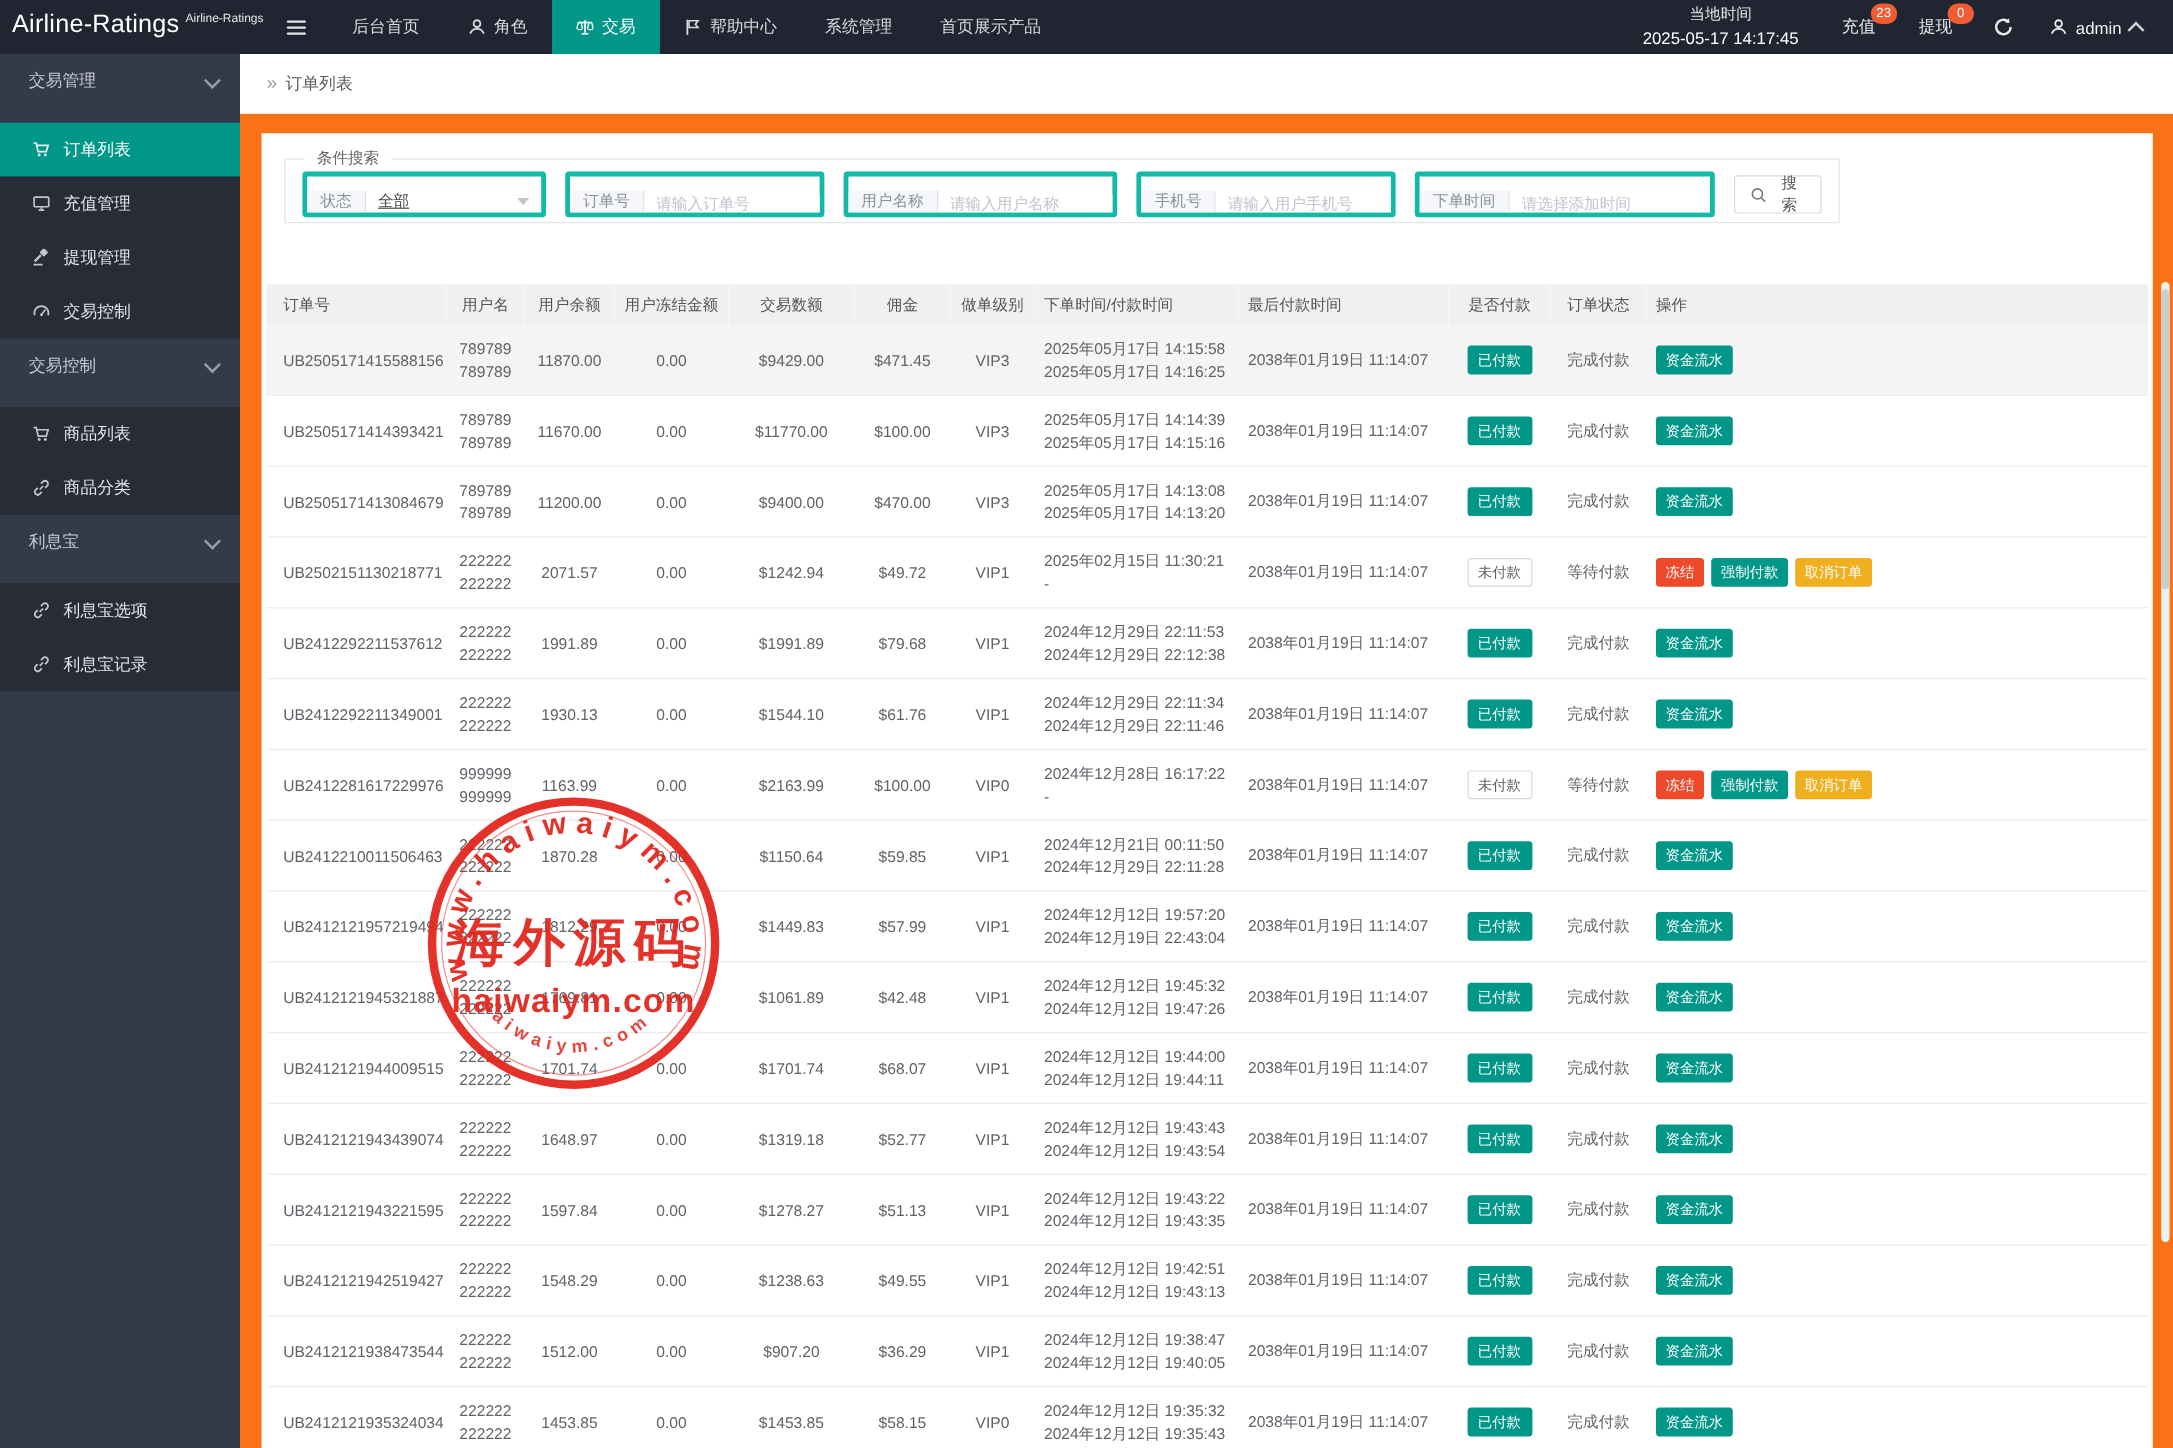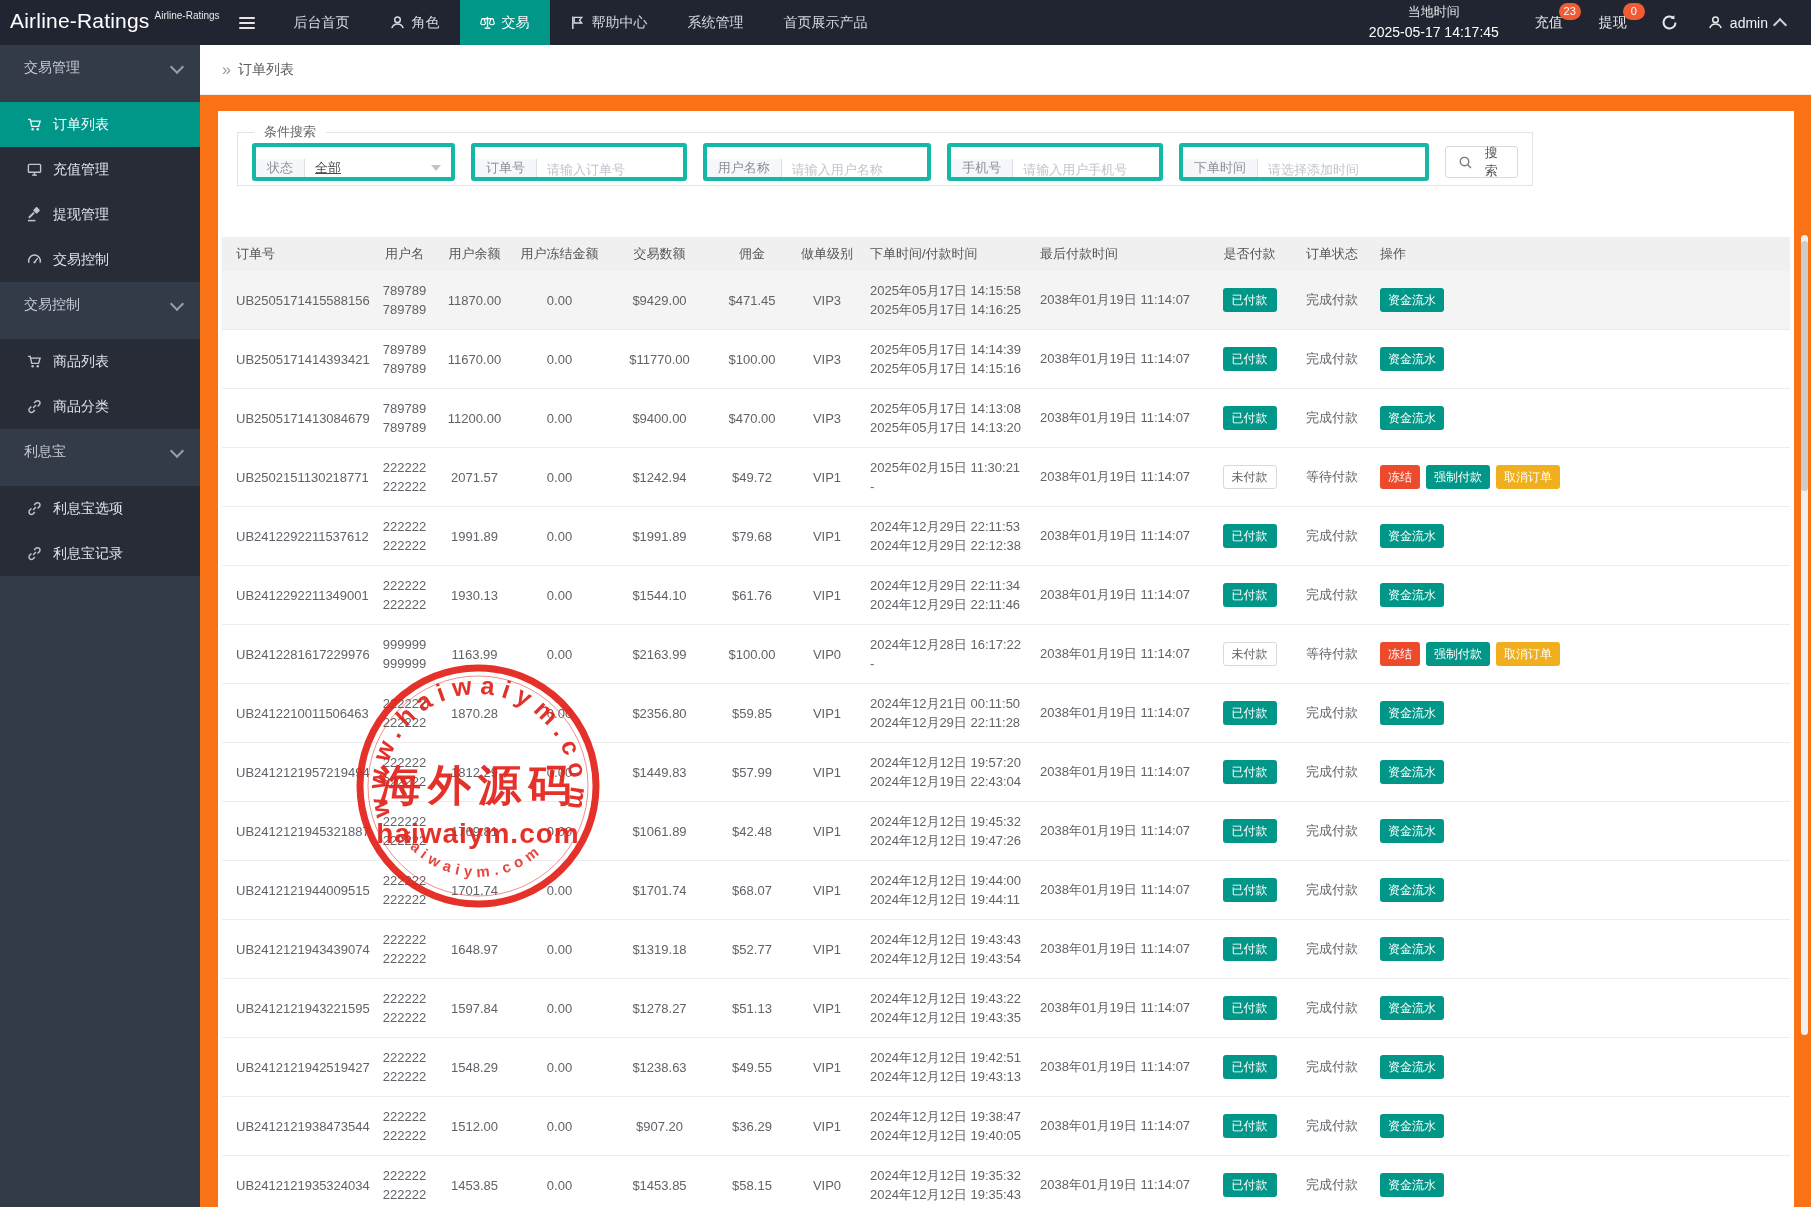--- a/index.html
+++ b/index.html
@@ -456,21 +456,21 @@
               <td class="al"><span class="abtn red">冻结</span><span class="abtn teal">强制付款</span><span class="abtn yellow">取消订单</span></td>
             </tr>
             <tr class="">
               <td class="al pad-first">UB2412210011506463</td>
               <td class="ac two-line">
                 <div>222222</div>
                 <div>222222</div>
               </td>
               <td class="ac">1870.28</td>
               <td class="ac">0.00</td>
-              <td class="ac">$2356.80</td>
+              <td class="ac">$1150.64</td>
               <td class="ac">$59.85</td>
               <td class="ac">VIP1</td>
               <td class="al two-line">
                 <div>2024年12月21日 00:11:50</div>
                 <div>2024年12月29日 22:11:28</div>
               </td>
               <td class="al">2038年01月19日 11:14:07</td>
               <td class="ac"><span class="badge paid">已付款</span></td>
               <td class="ac">完成付款</td>
               <td class="al"><span class="abtn teal">资金流水</span></td>

